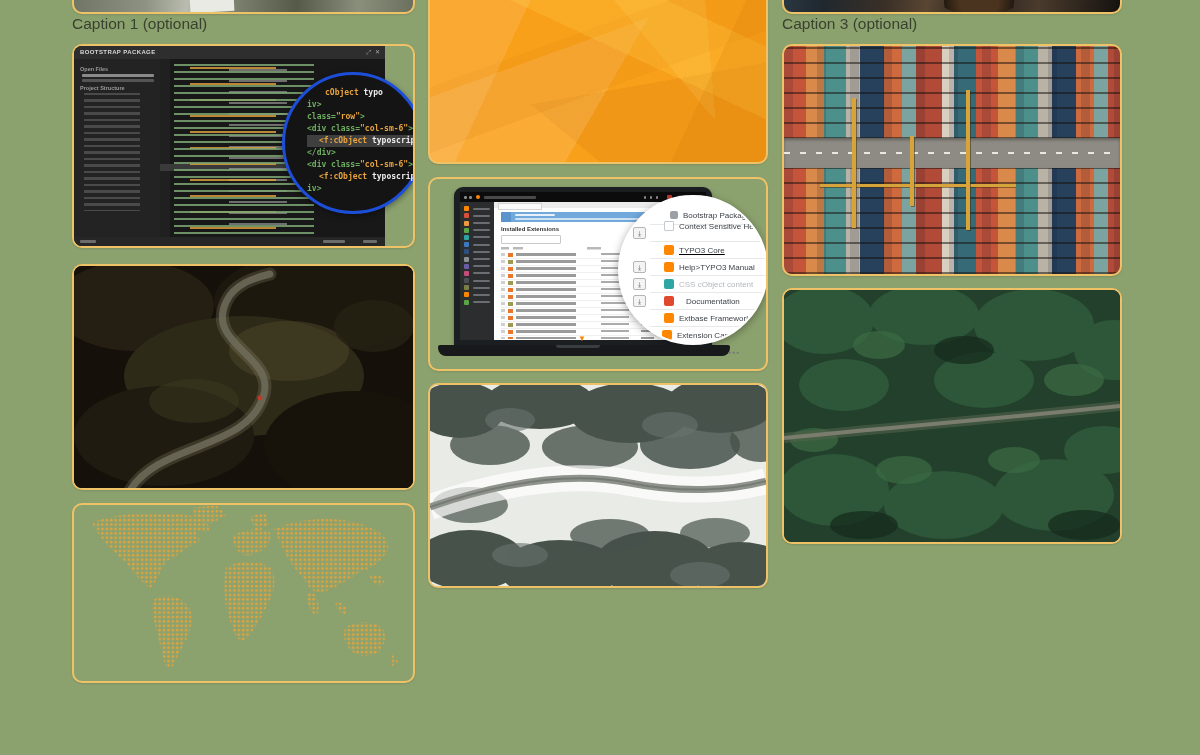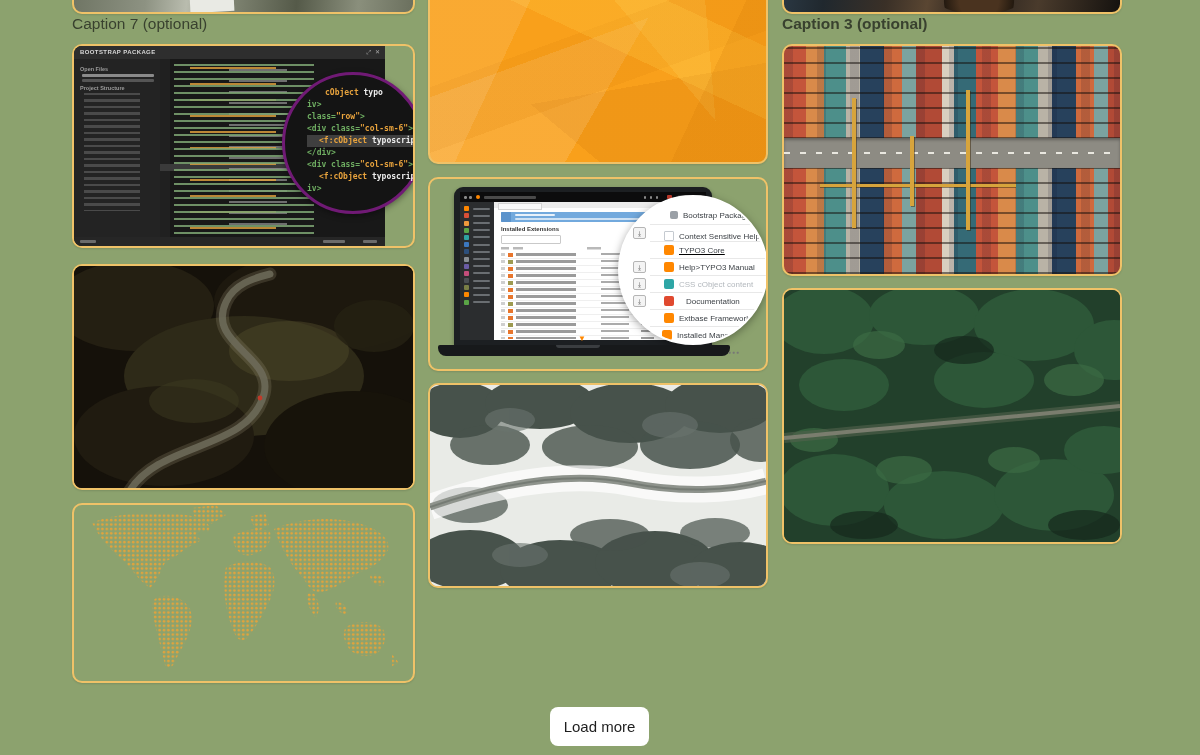--- a/index.html
+++ b/index.html
@@ -35,21 +35,21 @@
   .ed-codes{position:absolute;left:100px;top:18px;right:6px;bottom:12px;background-repeat:no-repeat;
     background-image:
       repeating-linear-gradient(180deg,rgba(125,165,115,.85) 0 2px,transparent 2px 7px),
       repeating-linear-gradient(180deg,rgba(228,163,61,.8) 0 2px,transparent 2px 16px),
       repeating-linear-gradient(180deg,rgba(215,215,215,.45) 0 2px,transparent 2px 11px);
     background-size:140px 100%,86px 100%,58px 100%;
     background-position:0 0,16px 3px,55px 5px;}
   .ed-hl{position:absolute;left:86px;top:118px;right:30px;height:7px;background:#3a3a3a;}
   .ed-status{position:absolute;left:0;bottom:0;right:0;height:9px;background:#262626;}
   .ed-status i{position:absolute;top:3px;height:3px;background:#6b6b6b;border-radius:1px;}
-  .lens{position:absolute;border-radius:50%;background:#141414;border:3px solid #701a75;
+  .lens{position:absolute;border-radius:50%;background:#141414;border:3px solid #1d4ed8;
         box-shadow:0 2px 6px rgba(0,0,0,.4);box-sizing:border-box;}
   .lens-code{left:208px;top:26px;width:142px;height:142px;
     font-family:"DejaVu Sans Mono",monospace;font-size:8px;font-weight:bold;line-height:12px;
     color:#e8e8e8;padding:12px 0 0 22px;}
   .lens-code .ln{white-space:nowrap;}
   .lens-code .ln.pl1{padding-left:12px;}
   .lens-code .hl{background:#3f3f3f;}
   .tok-g{color:#6fae62;}
   .tok-o{color:#e8a33d;}
   .tok-w{color:#ececec;}
@@ -159,26 +159,26 @@
   svg{display:block;}
 </style>
 </head>
 <body>
 
 <div class="page">
 
   <div class="tile sliver-left">
     <div class="sign"></div>
   </div>
-  <div class="caption" style="left:72px;top:14px;">Caption 7 (optional)</div>
+  <div class="caption" style="left:72px;top:14px;">Caption 1 (optional)</div>
 
   <div class="tile sliver-right">
     <div class="cup"></div>
   </div>
-  <div class="caption" style="left:782px;top:14px;font-weight:bold;">Caption 3 (optional)</div>
+  <div class="caption" style="left:782px;top:14px;">Caption 3 (optional)</div>
 
   <div class="tile tile-code">
     <div class="editor">
       <div class="ed-title">BOOTSTRAP PACKAGE</div>
       <div class="ed-wicons">
         <span>⤢</span>
         <span>✕</span>
       </div>
       <div class="ed-side">
         <div class="ed-sec">Open Files</div>
@@ -308,21 +308,21 @@
         <div class="msep" style="top:44px;"></div>
       <div class="msep" style="top:61px;"></div>
         <div class="msep" style="top:78px;"></div>
       <div class="msep" style="top:95px;"></div>
         <div class="msep" style="top:112px;"></div>
       <div class="msep" style="top:129px;"></div>
       <div class="mrow" style="top:11px;left:50px;">
         <span class="mic mic-grey"></span>
         <span class="mlabel">Bootstrap Package</span>
         </div>
-      <div class="mrow" style="top:32px;justify-content:space-between;">
+      <div class="mrow" style="top:22px;justify-content:space-between;">
         <span class="mic mic-chk"></span>
         <span class="mlabel">Context Sensitive Help</span>
         </div>
       <div class="mrow" style="top:46px;text-decoration:underline;">
         <span class="mic mic-orange"></span>
         <span class="mlabel">TYPO3 Core</span>
         </div>
       <div class="mrow" style="top:63px;">
         <span class="mic mic-orange"></span>
         <span class="mlabel">Help&gt;TYPO3 Manual</span>
@@ -334,21 +334,21 @@
       <div class="mrow" style="top:97px;gap:12px;">
         <span class="mic mic-red"></span>
         <span class="mlabel">Documentation</span>
         </div>
       <div class="mrow" style="top:114px;">
         <span class="mic mic-orange"></span>
         <span class="mlabel">Extbase Framework for Extens</span>
         </div>
       <div class="mrow" style="top:131px;left:42px;">
         <span class="mic mic-orange"></span>
-        <span class="mlabel">Installed Manager</span>
+        <span class="mlabel">Extension Caption</span>
         </div>
       <div class="abtn" style="top:30px;"><span>⤓</span></div>
       <div class="abtn" style="top:64px;"><span>⤓</span></div>
       <div class="abtn" style="top:81px;"><span>⤓</span></div>
       <div class="abtn" style="top:98px;"><span>⤓</span></div>
     </div>
     <div class="lap-logo">▼</div>
     <div class="lap-base"></div>
     <div class="lap-notch"></div>
     <div class="lap-dots">●●●</div>
@@ -421,15 +421,14 @@
       <g fill="#16281d" opacity=".7">
         <ellipse cx="180" cy="60" rx="30" ry="14"></ellipse>
           <ellipse cx="80" cy="235" rx="34" ry="14"></ellipse>
         <ellipse cx="300" cy="235" rx="36" ry="15"></ellipse>
       </g>
       <path d="M0,148 C80,140 180,132 336,116" fill="none" stroke="#54624d" stroke-width="10" opacity=".6"></path>
       <path d="M0,148 C80,140 180,132 336,116" fill="none" stroke="#7a7d6e" stroke-width="4"></path>
     </svg>
   </div>
 
-  <button class="load-more">Load more</button>
 
 </div>
 
 </body></html>

